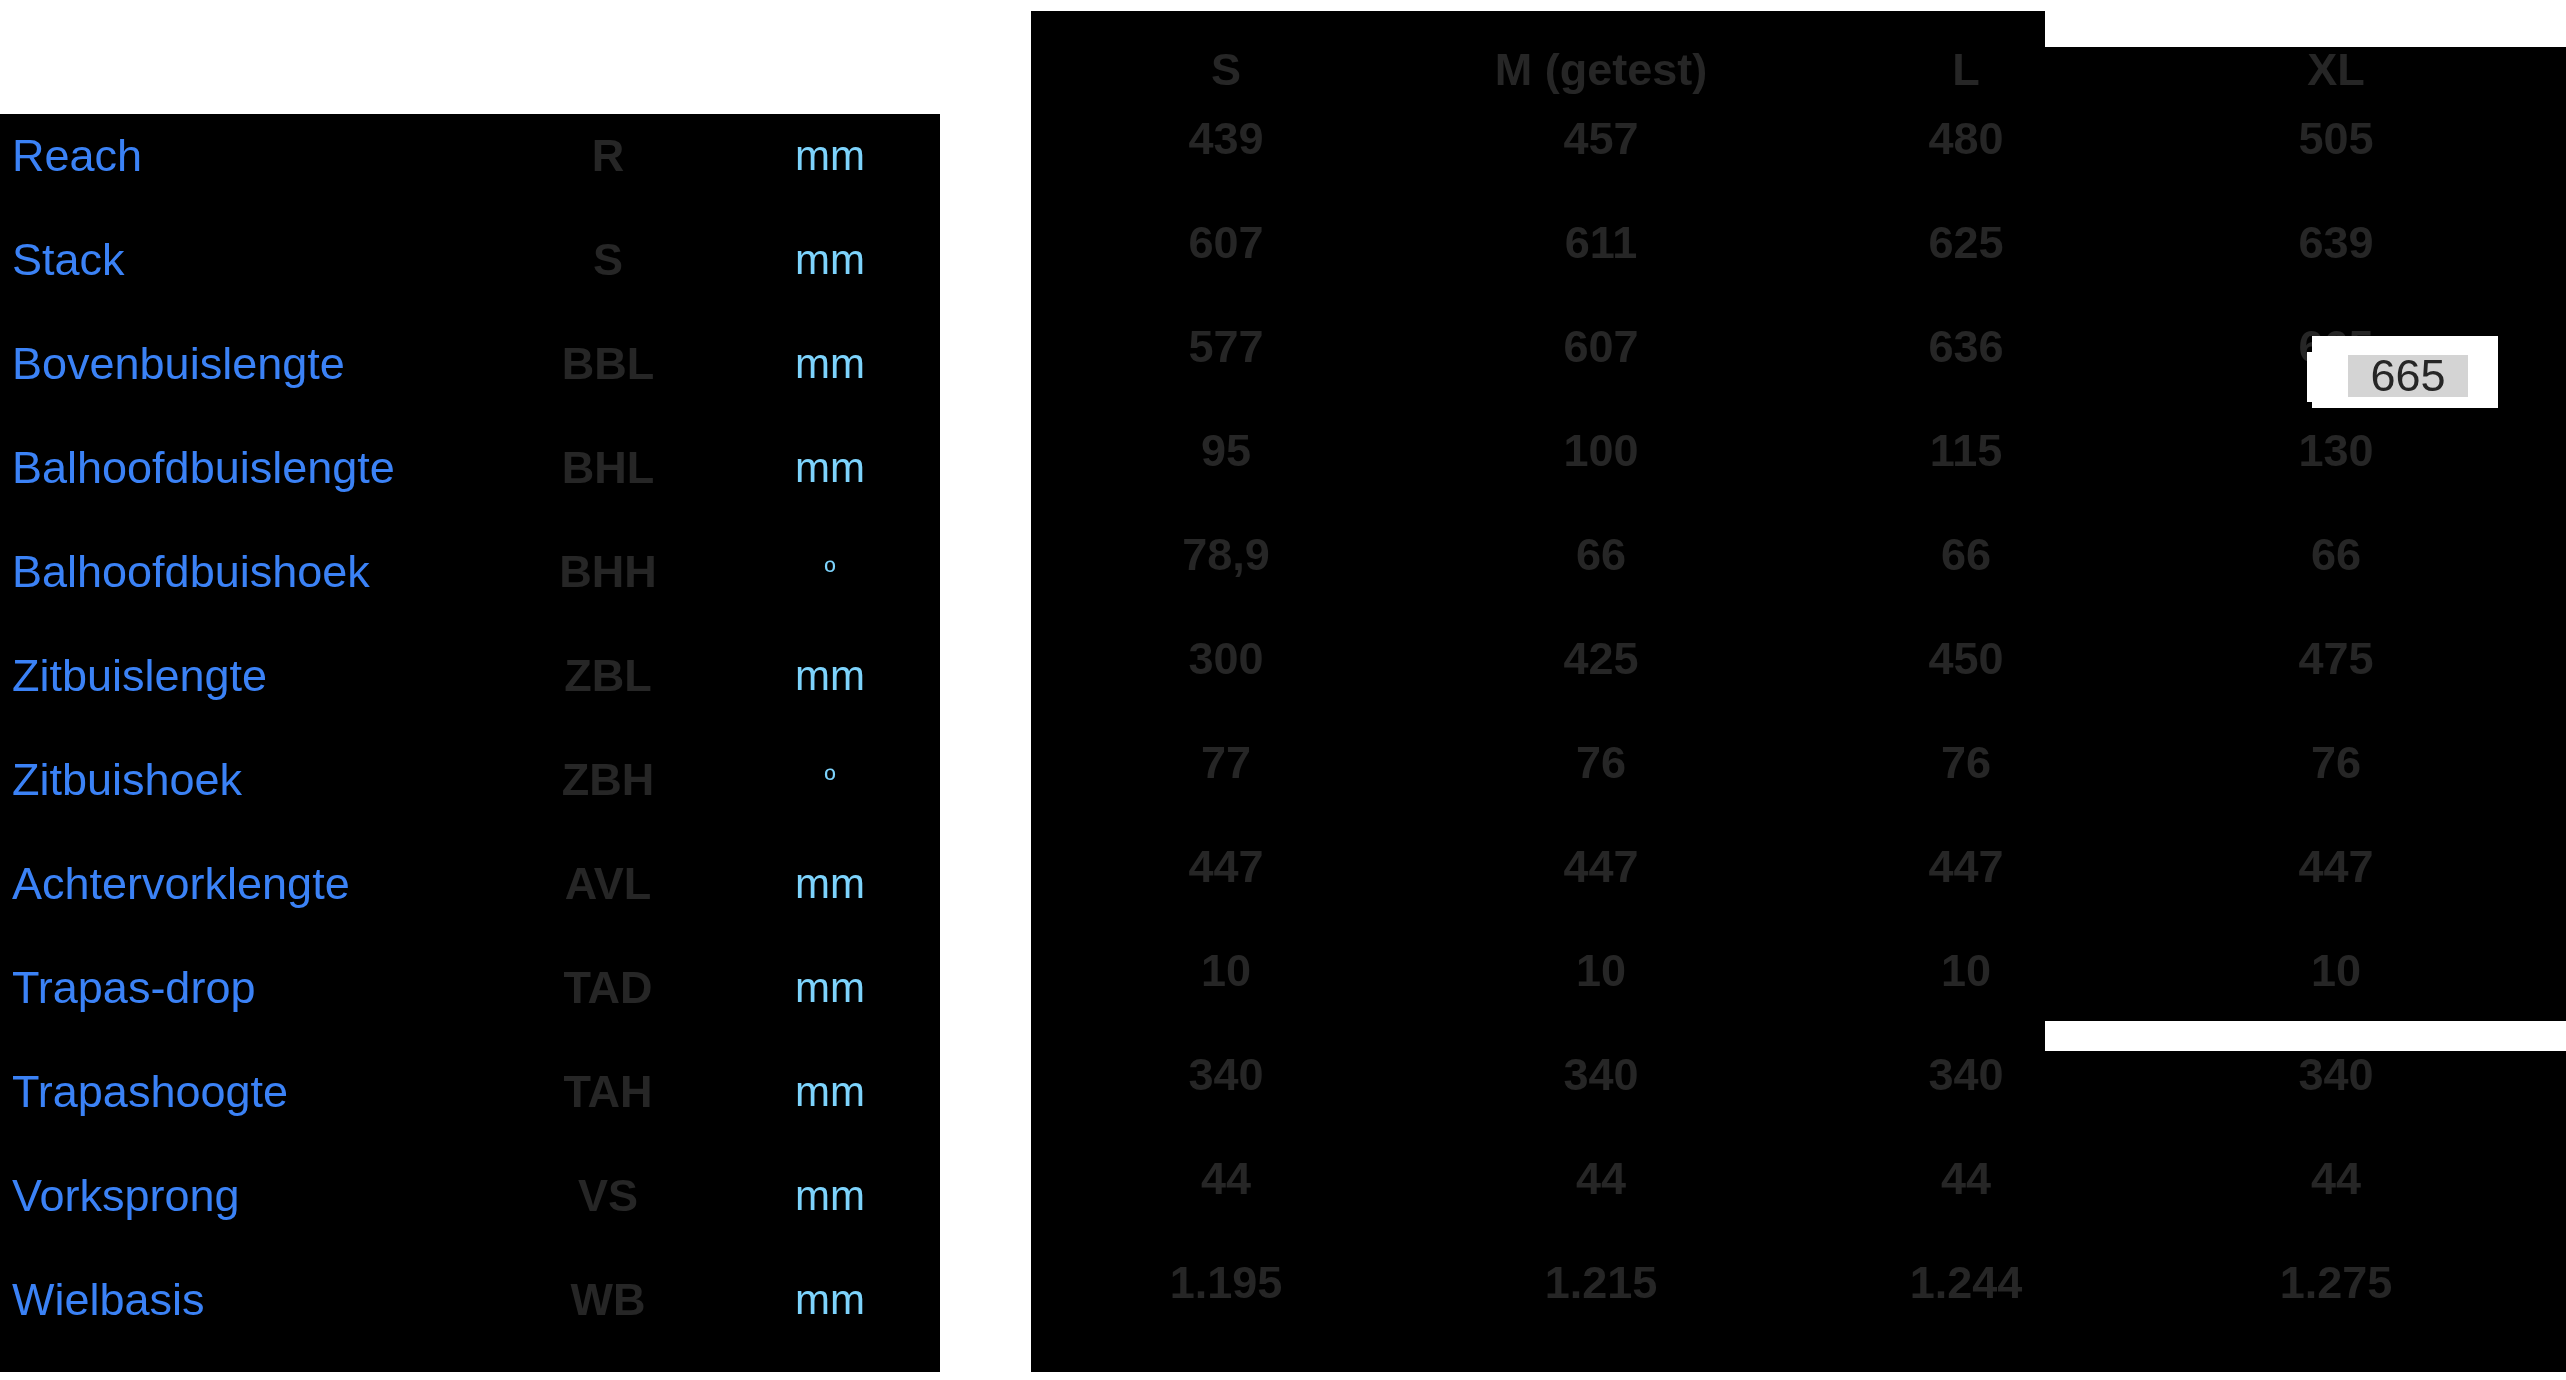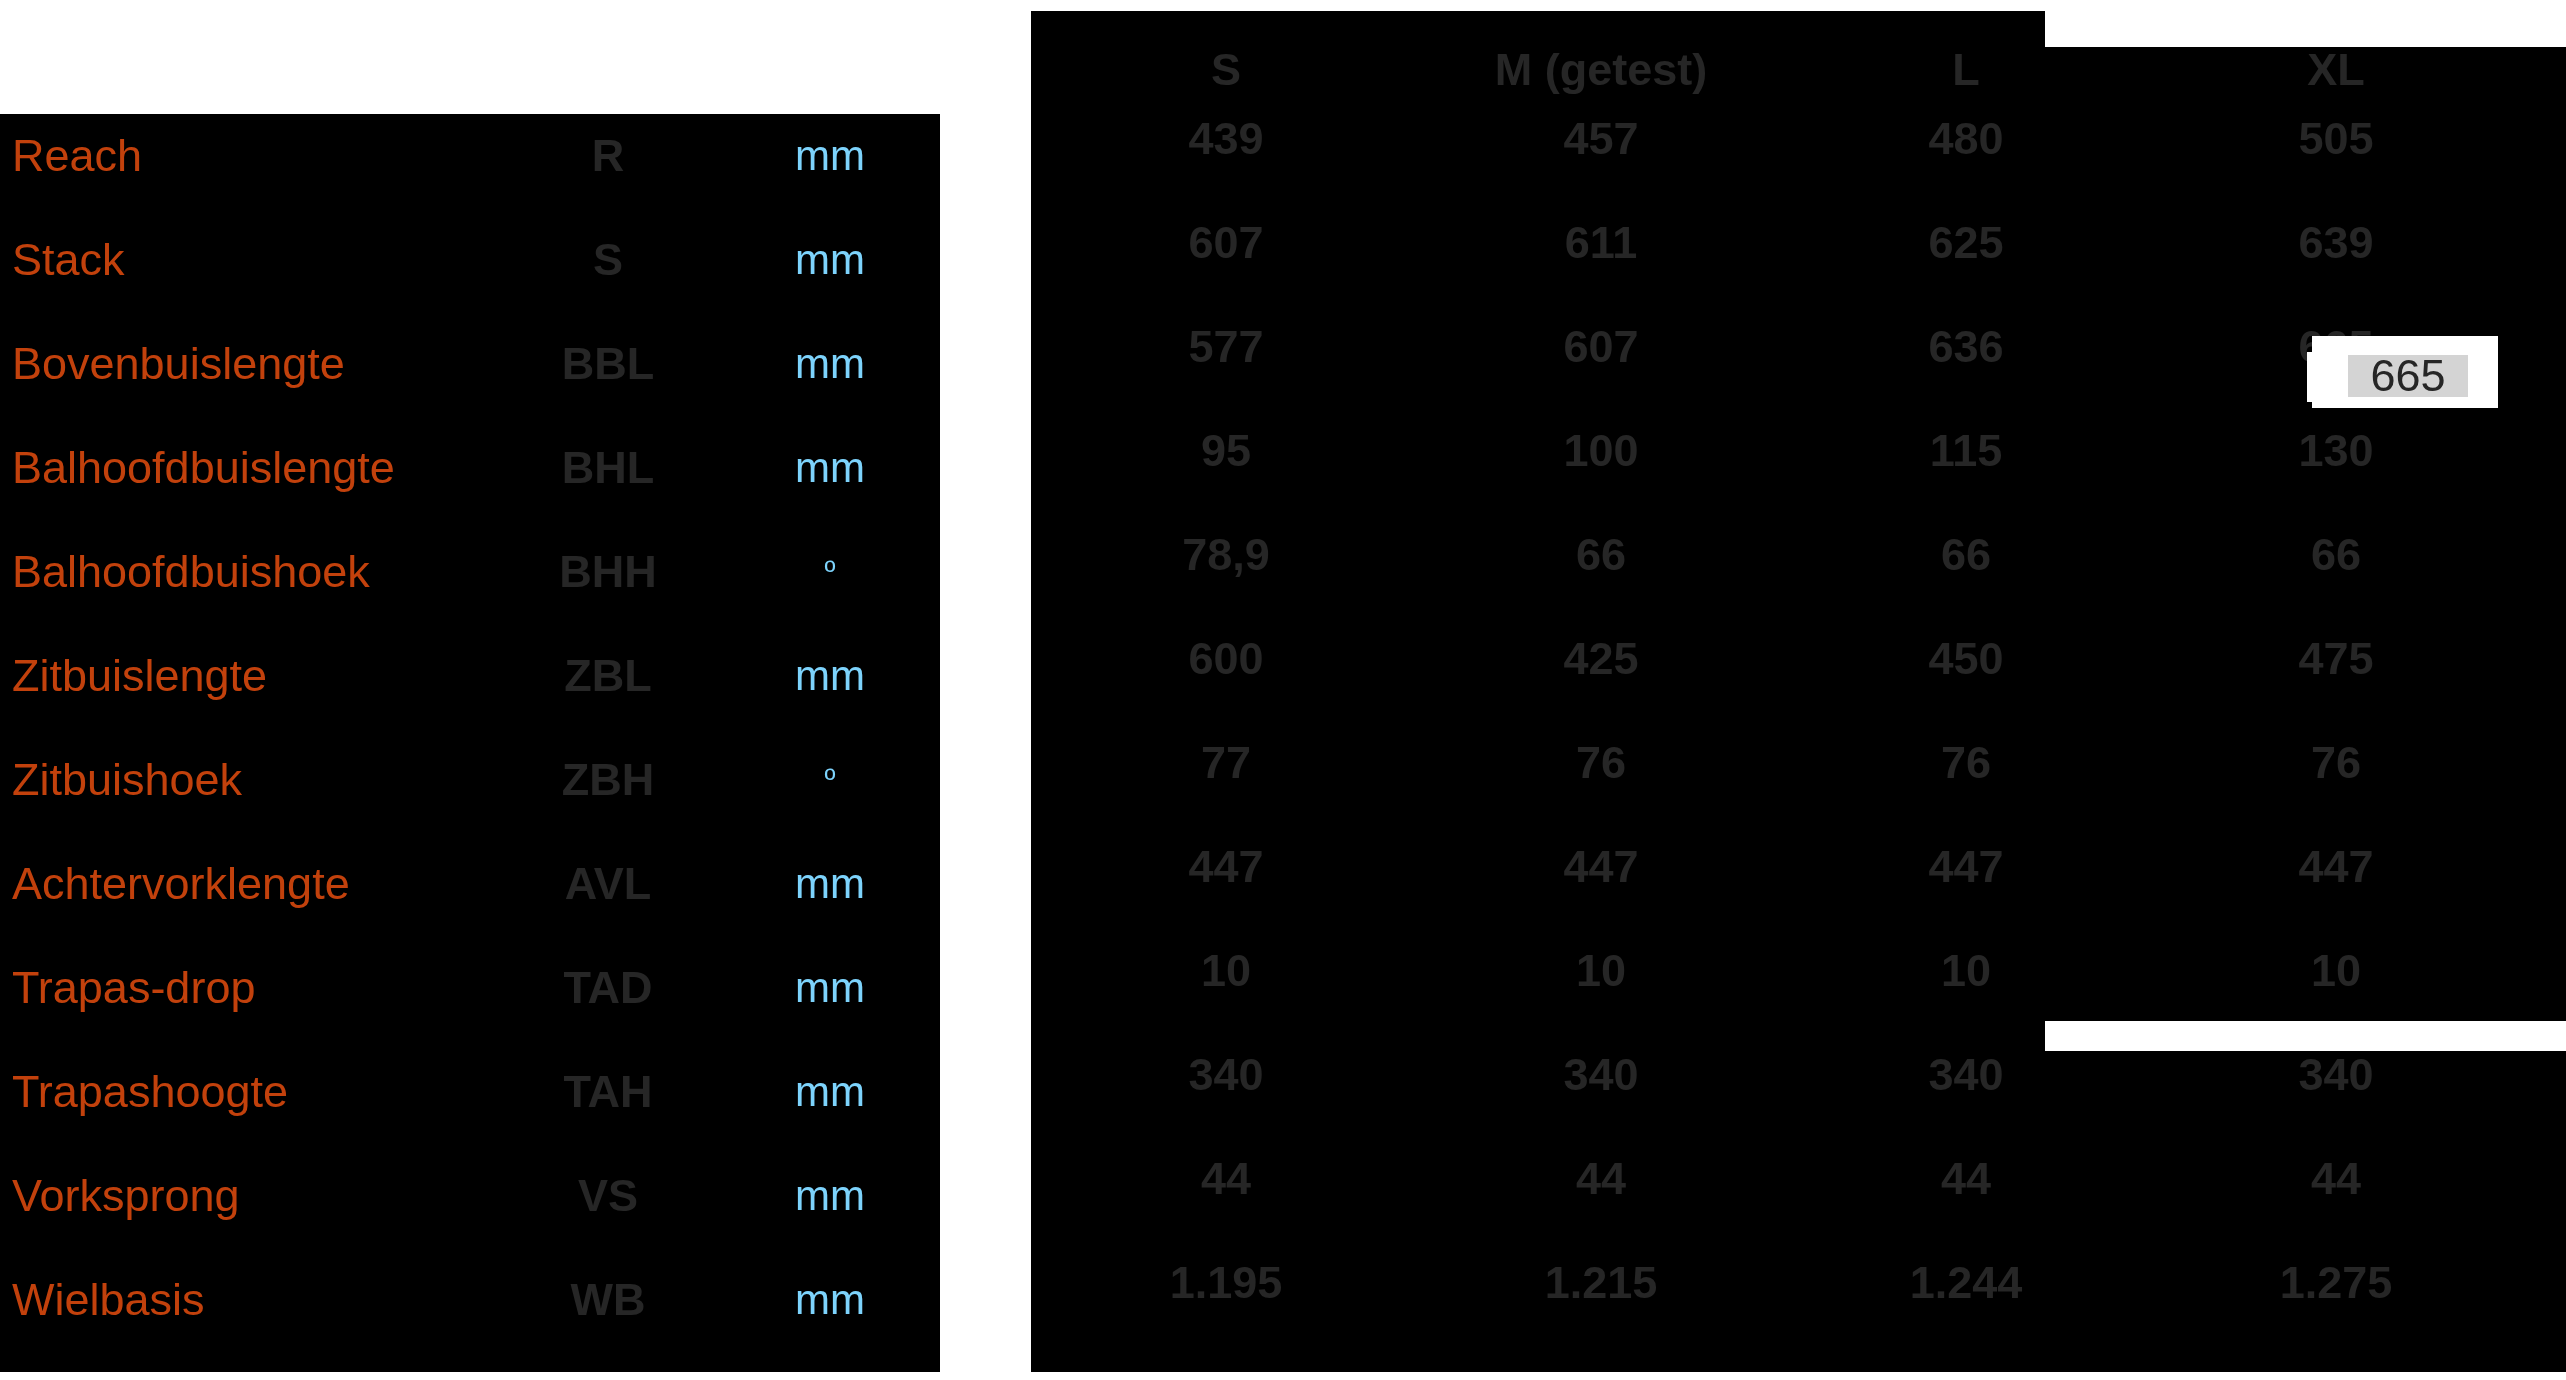--- a/index.html
+++ b/index.html
@@ -31,21 +31,21 @@
     width: 940px;
     height: 104px;
     display: flex;
     align-items: center;
   }
   .l-name {
     position: absolute;
     left: 12px;
     font-size: 45px;
     font-weight: 400;
-    color: #c2410c;
+    color: #3b82f6;
     letter-spacing: 0px;
     white-space: nowrap;
   }
   .l-abbr {
     position: absolute;
     left: 520px;
     width: 176px;
     text-align: center;
     font-size: 45px;
     font-weight: 700;
@@ -265,21 +265,21 @@
       <div class="vcell c2">115</div>
       <div class="vcell c3">130</div>
     </div>
     <div class="vrow" style="top: 456px;">
       <div class="vcell c0">78,9</div>
       <div class="vcell c1">66</div>
       <div class="vcell c2">66</div>
       <div class="vcell c3">66</div>
     </div>
     <div class="vrow" style="top: 560px;">
-      <div class="vcell c0">600</div>
+      <div class="vcell c0">300</div>
       <div class="vcell c1">425</div>
       <div class="vcell c2">450</div>
       <div class="vcell c3">475</div>
     </div>
     <div class="vrow" style="top: 664px;">
       <div class="vcell c0">77</div>
       <div class="vcell c1">76</div>
       <div class="vcell c2">76</div>
       <div class="vcell c3">76</div>
     </div>

